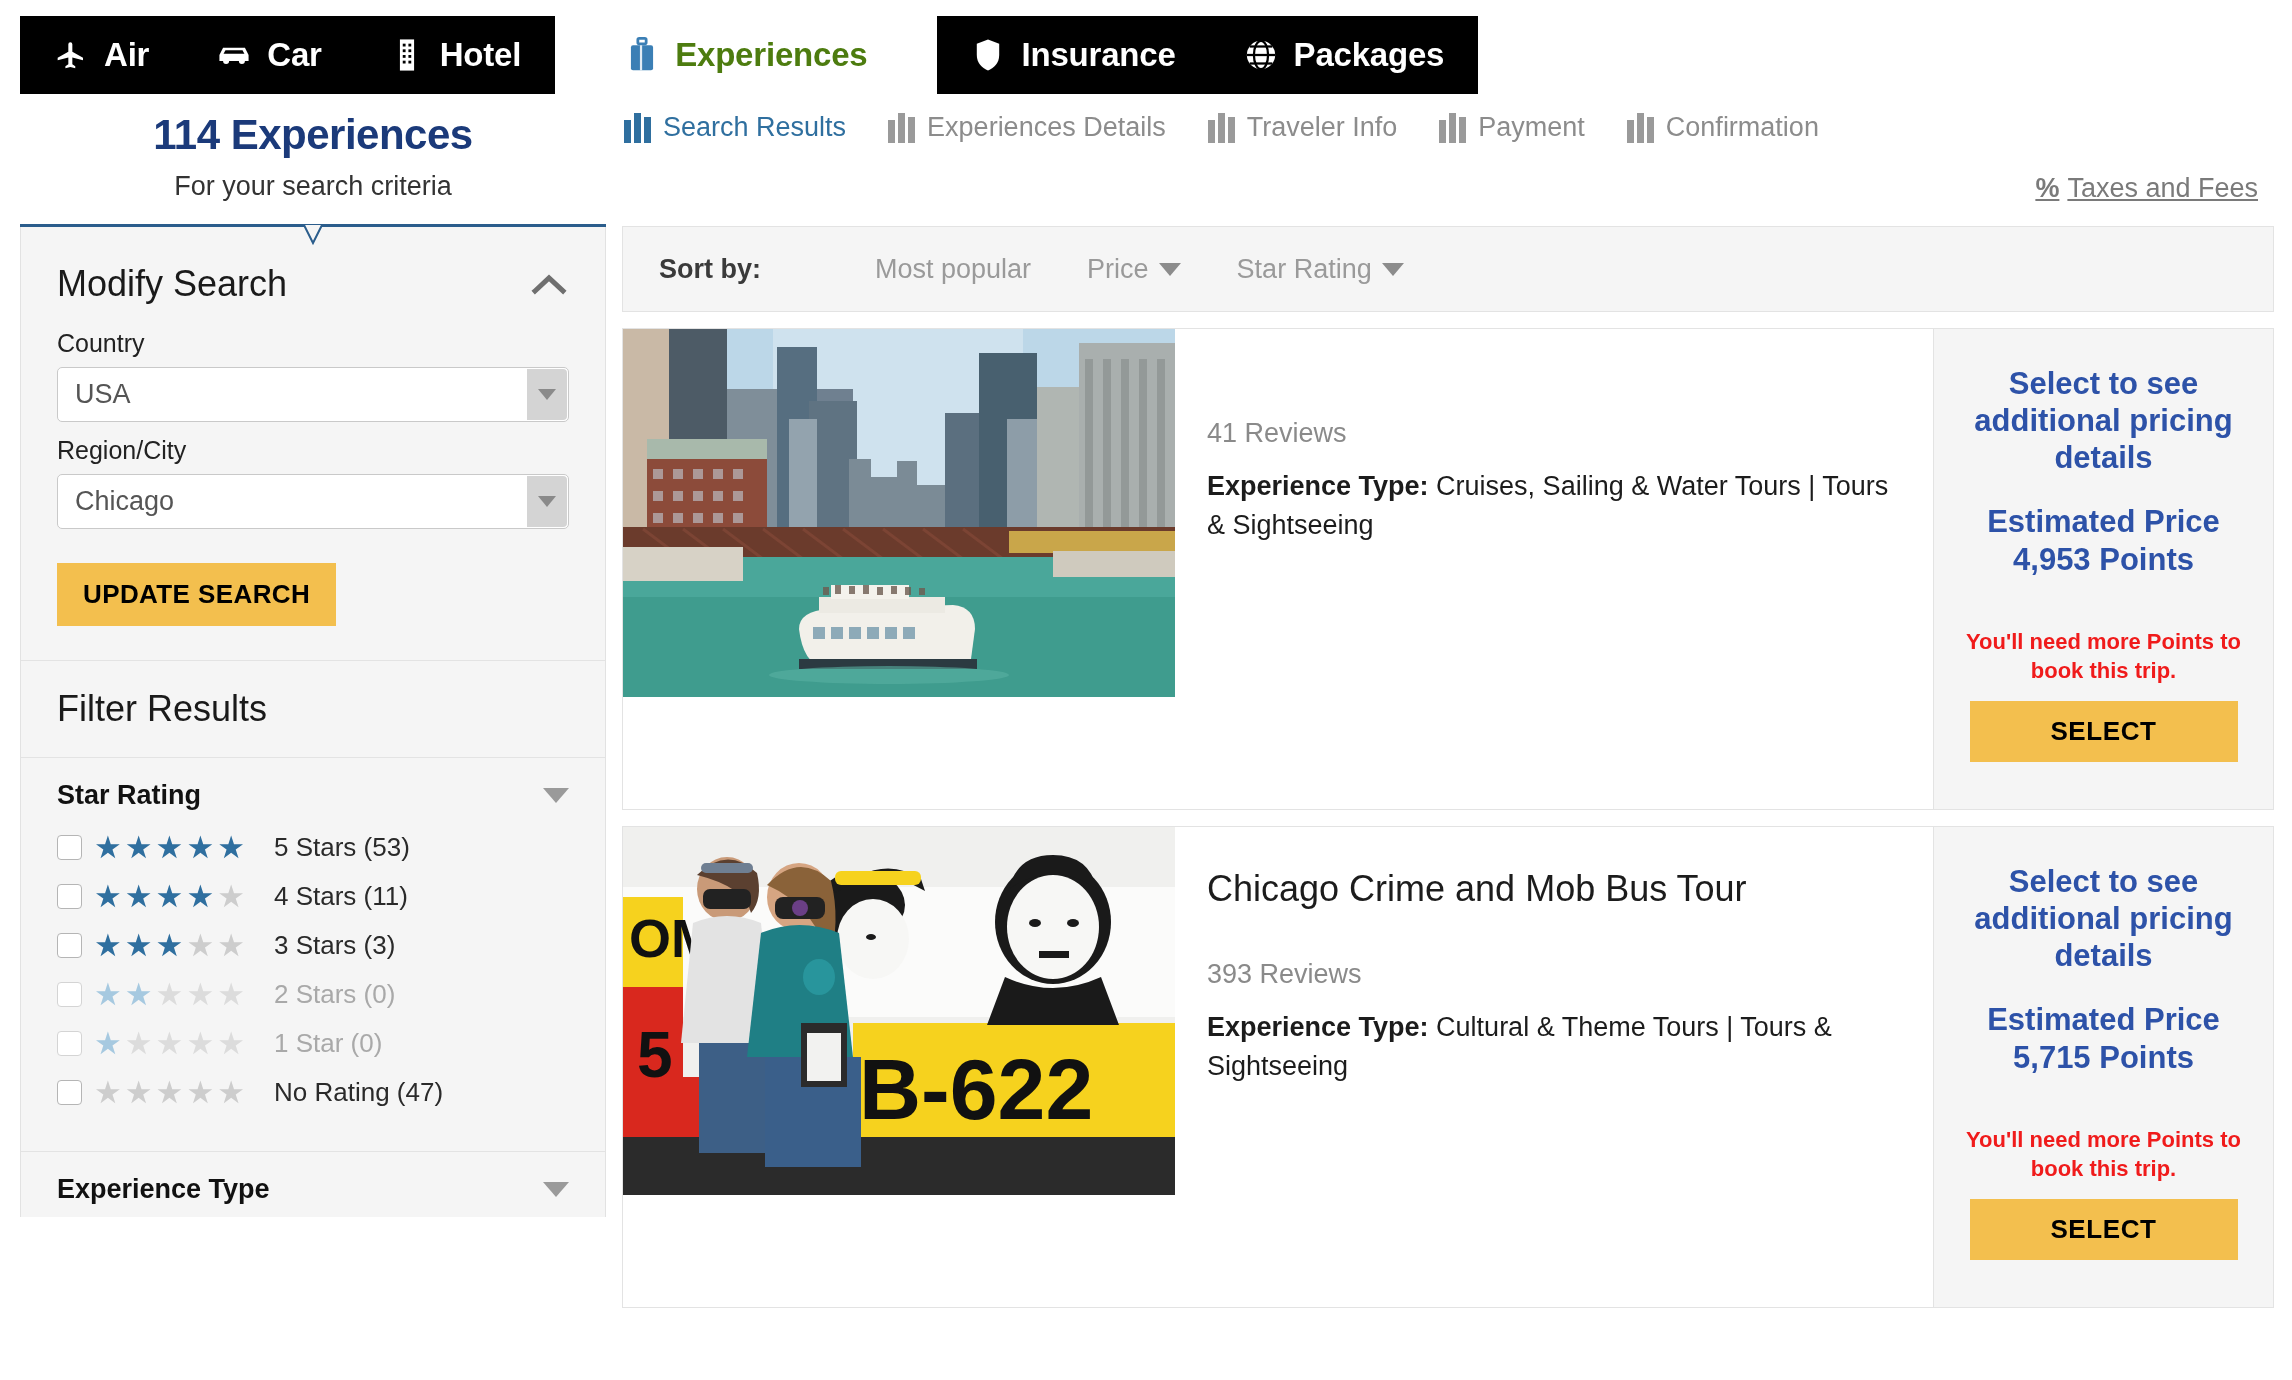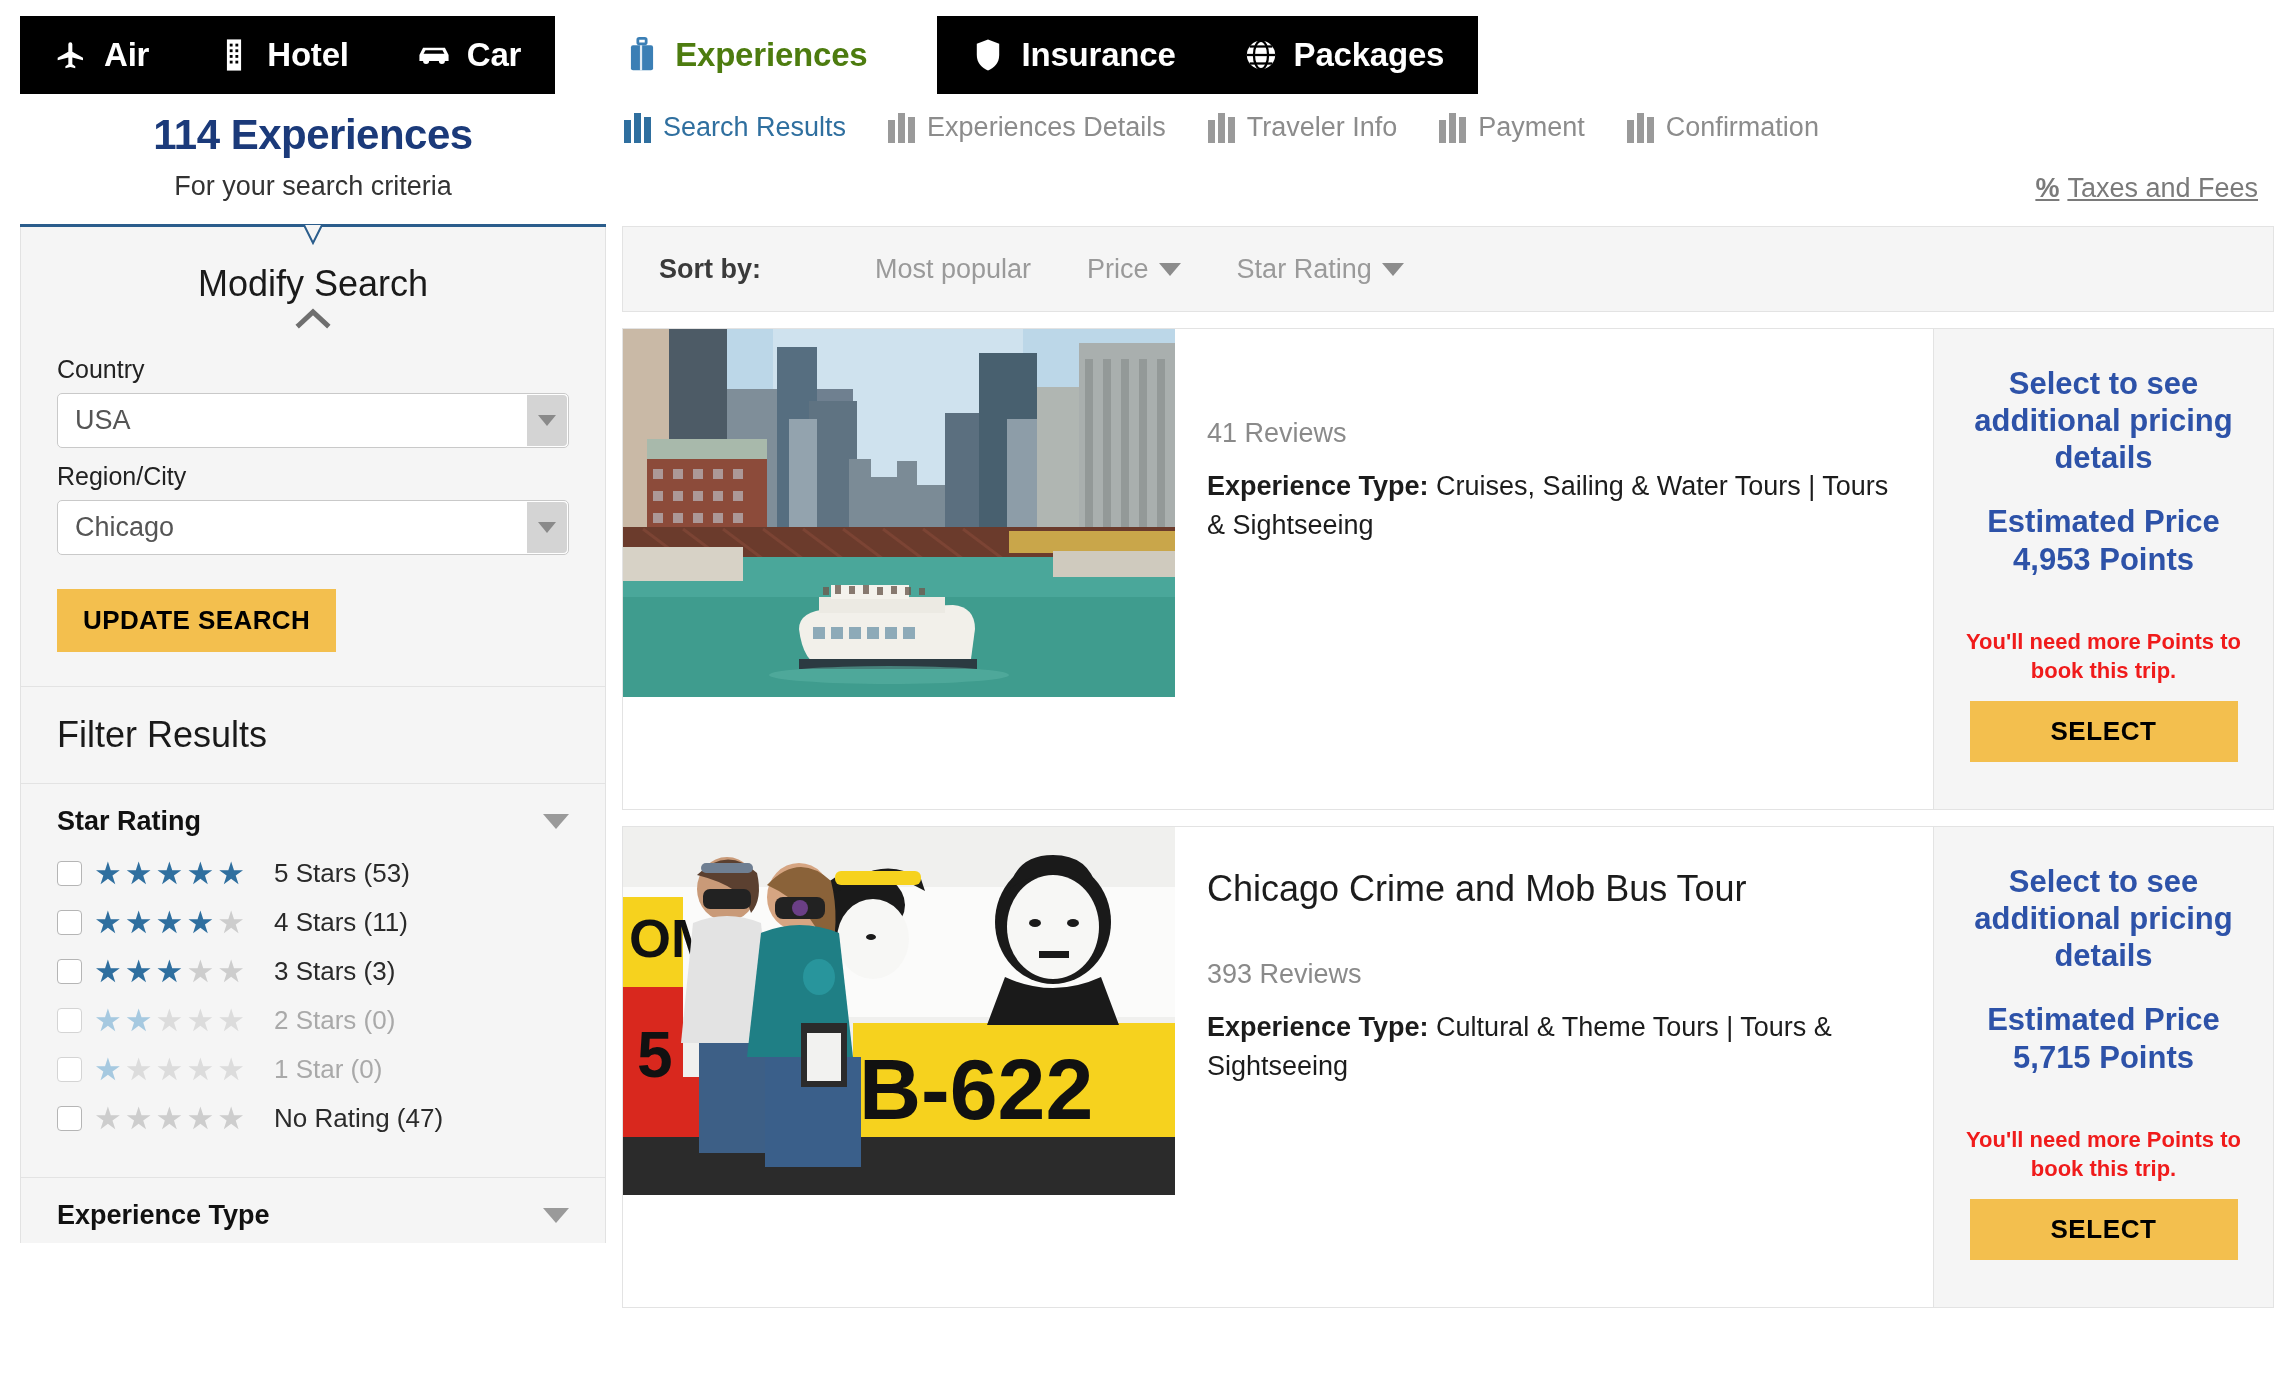--- a/index.html
+++ b/index.html
@@ -35,21 +35,20 @@
   .modify-topline { height: 3px; background: #2b5d8c; position: relative; }
   .notch {
     position: absolute; left: 264px; top: 0; width: 58px; height: 30px; overflow: hidden;
   }
   .notch svg { display: block; }
 
   .panel { background: #f5f5f5; border-left: 1px solid #e2e2e2; border-right: 1px solid #e2e2e2; }
   .modify-head {
     display: flex; align-items: center; justify-content: space-between;
     padding: 36px 36px 10px 36px;
-    flex-direction: column;
   }
   .modify-title { font-size: 36px; color: #1a1a1a; font-weight: normal; }
   .chev-up { width: 40px; height: 26px; }
 
   .field-label { font-size: 25px; color: #222; padding: 14px 0 9px 36px; }
   .field-row { padding: 0 36px; }
   .select-box {
     position: relative; height: 55px; background: #ffffff;
     border: 1px solid #c9c9c9; border-radius: 5px;
     display: flex; align-items: center;
@@ -150,47 +149,47 @@
 
 <div class="topnav">
   <div class="nav-group">
     <div class="nav-item">
       <span class="nav-icon">
         <svg width="34" height="32" viewBox="0 0 24 24" fill="#fff">
             <path d="M21 14l-8-4.5V4a1.5 1.5 0 0 0-3 0v5.5L2 14v2l8-2.2V19l-2.2 1.4V22l3.7-1 3.7 1v-1.6L13 19v-5.2l8 2.2z"></path>
           </svg>
       </span>
       <span>Air</span>
+    </div>
+    <div class="nav-item">
+      <span class="nav-icon">
+        <svg width="38" height="26" viewBox="0 0 28 18" fill="#fff">
+            <path d="M5 3h18l3 6v5h-3a2.5 2.5 0 0 1-5 0H10a2.5 2.5 0 0 1-5 0H2V9z"></path>
+            <path fill="#000" d="M7 5h14l1.6 3H5.4z"></path>
+          </svg>
+      </span>
+      <span>Car</span>
     </div>
     <div class="nav-item">
       <span class="nav-icon">
         <svg width="26" height="34" viewBox="0 0 16 24" fill="#fff">
             <rect x="3" y="1" width="10" height="22"></rect>
             <g fill="#000">
               <rect x="5" y="4" width="2" height="2"></rect>
               <rect x="9" y="4" width="2" height="2"></rect>
               <rect x="5" y="8" width="2" height="2"></rect>
               <rect x="9" y="8" width="2" height="2"></rect>
               <rect x="5" y="12" width="2" height="2"></rect>
               <rect x="9" y="12" width="2" height="2"></rect>
               <rect x="5" y="16" width="2" height="2"></rect>
               <rect x="9" y="16" width="2" height="2"></rect>
             </g>
           </svg>
       </span>
       <span>Hotel</span>
-    </div>
-    <div class="nav-item">
-      <span class="nav-icon">
-        <svg width="38" height="26" viewBox="0 0 28 18" fill="#fff">
-            <path d="M5 3h18l3 6v5h-3a2.5 2.5 0 0 1-5 0H10a2.5 2.5 0 0 1-5 0H2V9z"></path>
-            <path fill="#000" d="M7 5h14l1.6 3H5.4z"></path>
-          </svg>
-      </span>
-      <span>Car</span>
     </div>
   </div>
   <div class="nav-gap"></div>
   <div class="nav-item active">
     <span class="nav-icon">
       <svg width="30" height="36" viewBox="0 0 20 26" fill="#3b7fb5">
           <rect x="7" y="1" width="6" height="4" rx="1" fill="none" stroke="#3b7fb5" stroke-width="2"></rect>
           <rect x="2" y="6" width="16" height="18" rx="1.5"></rect>
           <rect x="8.5" y="6" width="1.6" height="18" fill="#fff" opacity="0.85"></rect>
         </svg>

